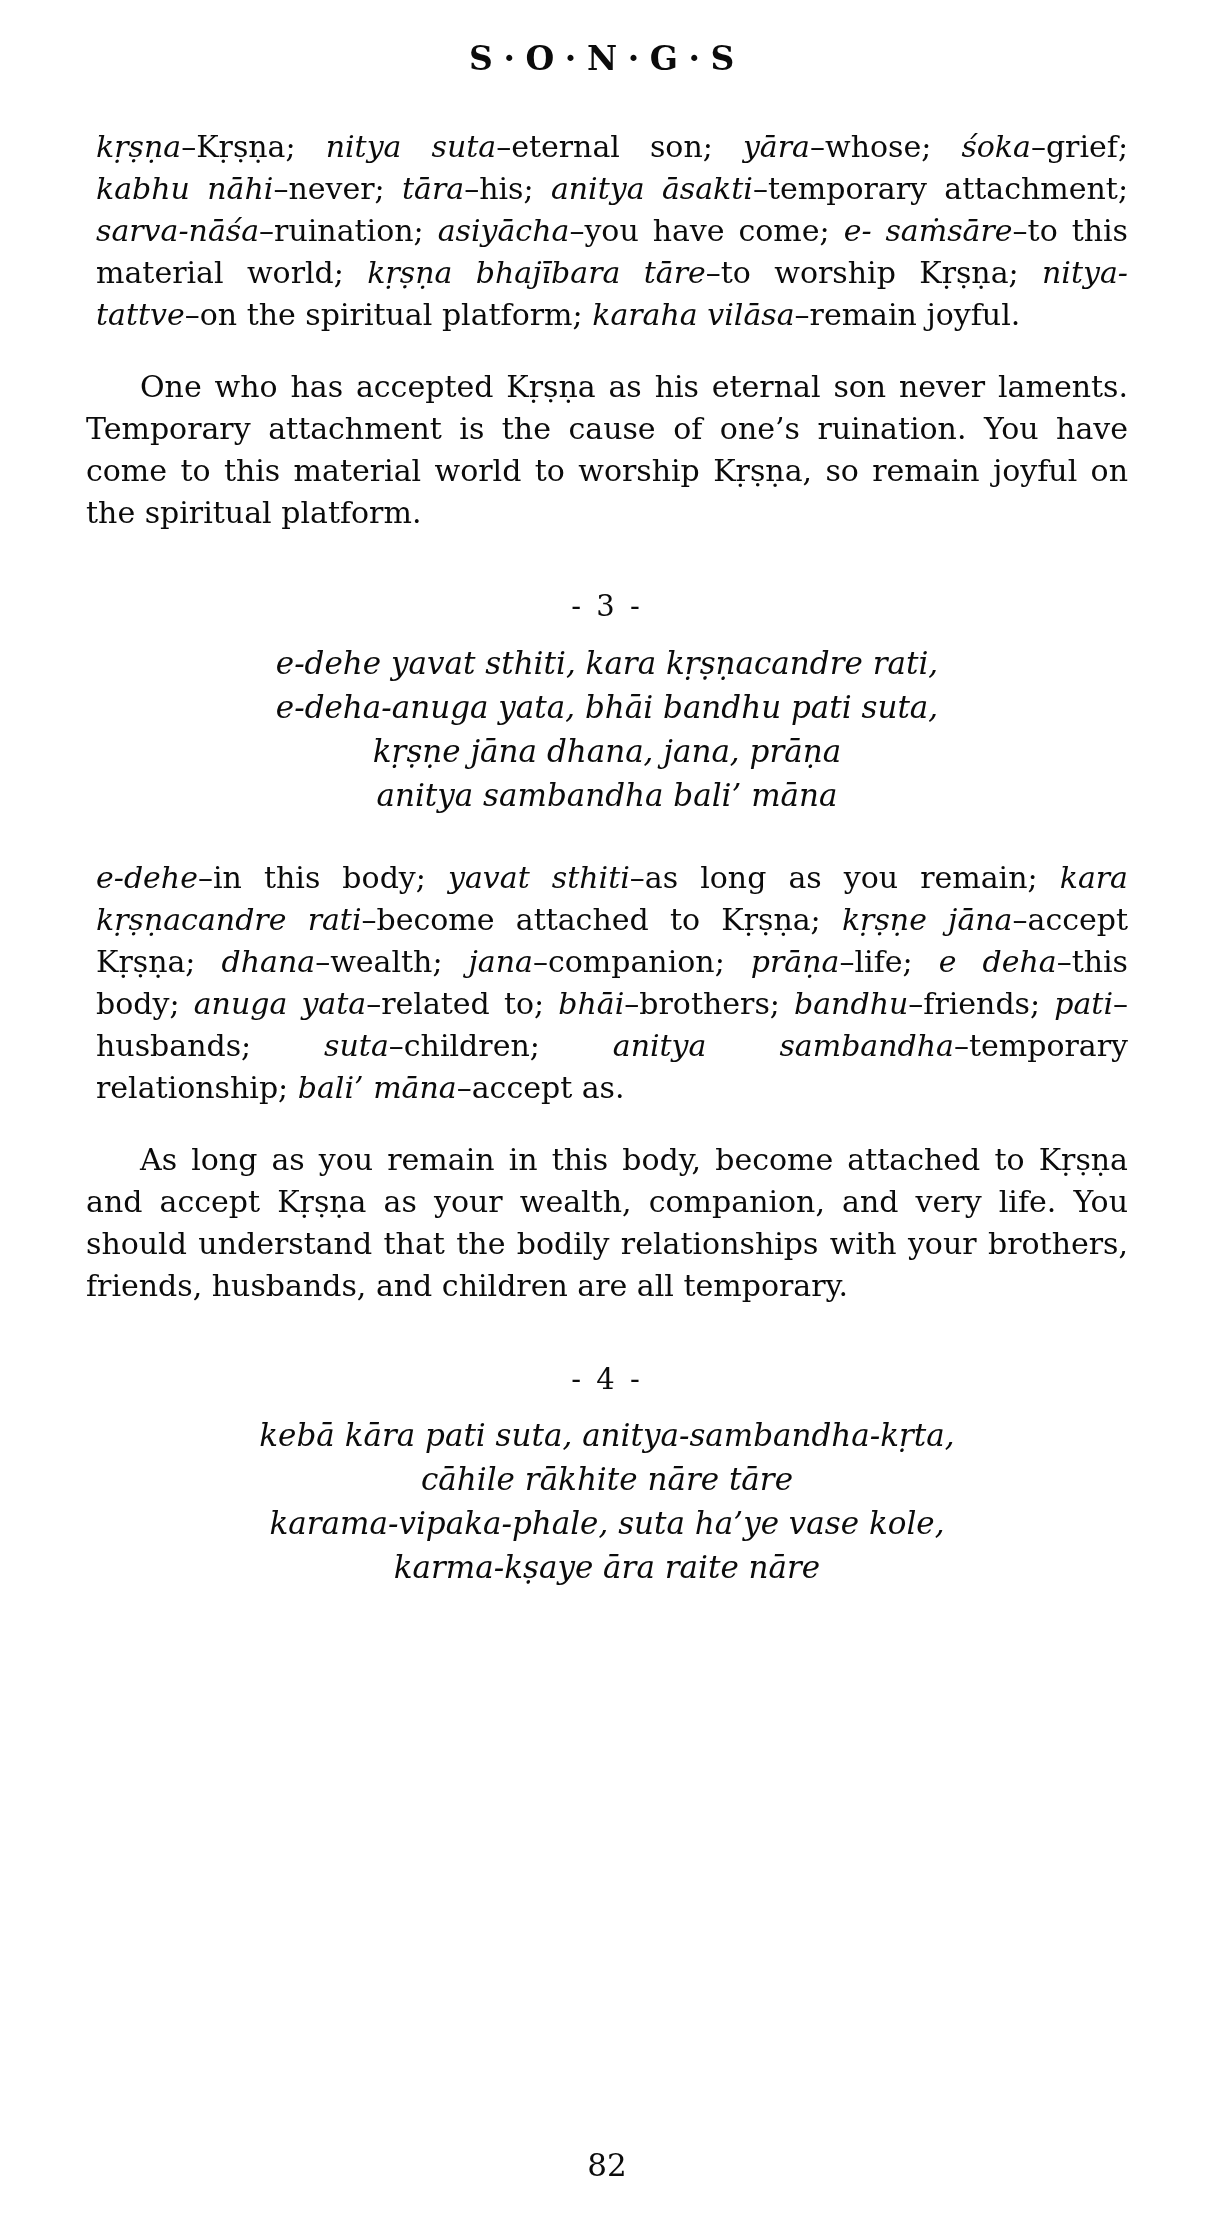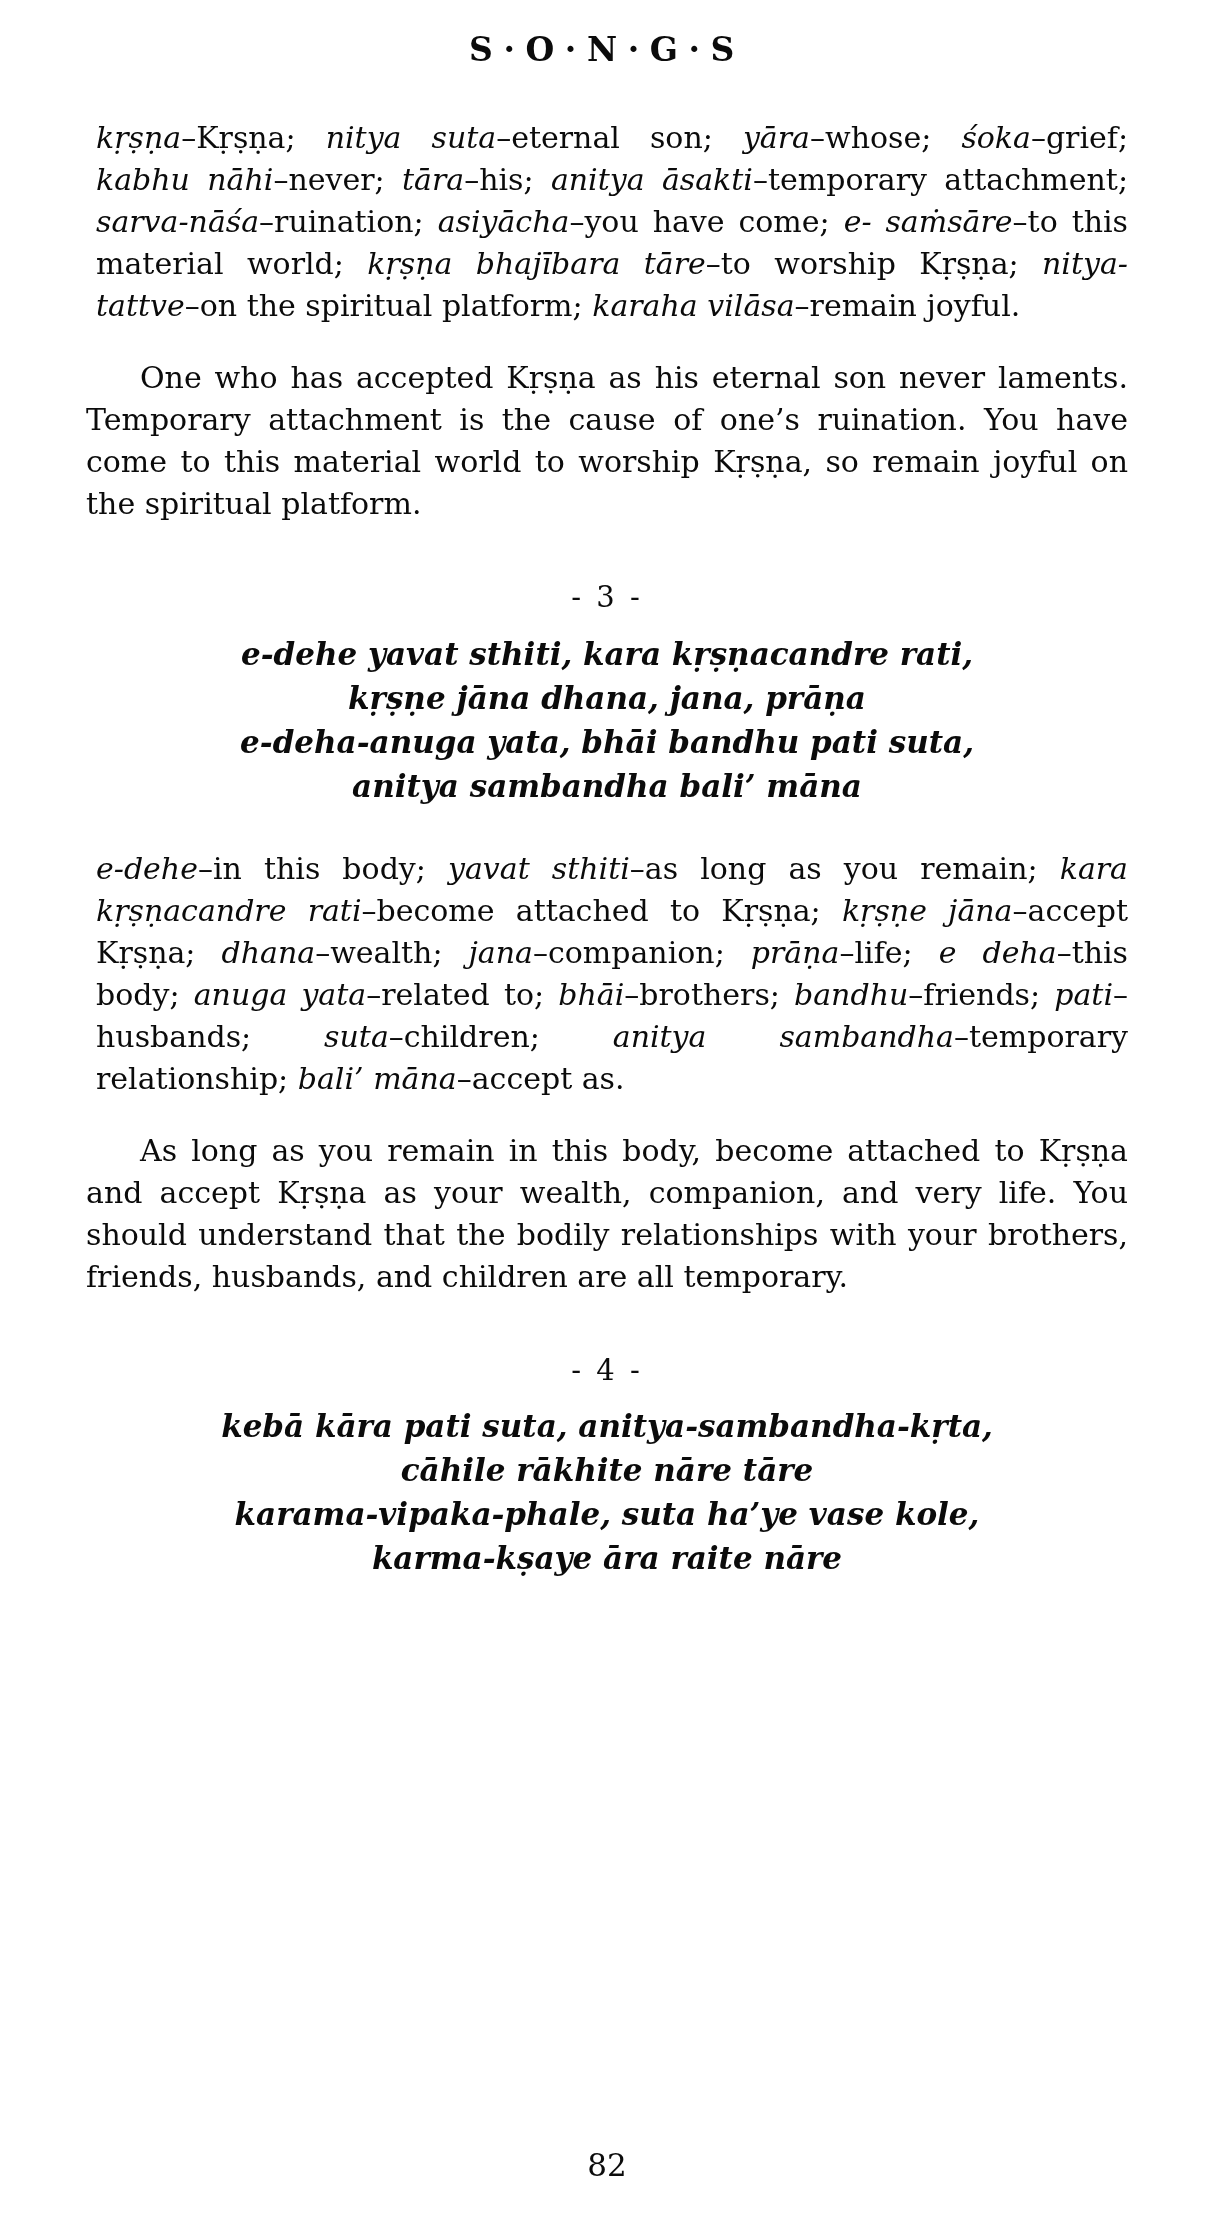--- a/index.html
+++ b/index.html
@@ -7,21 +7,21 @@
     padding: 0;
     background: #ffffff;
   }
   .page {
     position: relative;
     width: 1214px;
     height: 2237px;
     box-sizing: border-box;
     background: #ffffff;
     color: #0b0b0b;
-    padding: 27px 86px 0 86px;
+    padding: 36px 86px 0 86px;
     font-family: "DejaVu Serif", "Liberation Serif", serif;
     font-size: 30px;
     line-height: 1.4;
     overflow: hidden;
   }
   .header {
     text-align: center;
     font-weight: bold;
     font-size: 33px;
     letter-spacing: 0.32em;
@@ -39,21 +39,21 @@
   }
   .marker {
     text-align: center;
     margin: 52px 0 14px 0;
     font-size: 29px;
     letter-spacing: 3px;
   }
   .verse {
     text-align: center;
     font-style: italic;
-    font-weight: bold;
+    font-weight: normal;
     font-size: 31px;
     line-height: 1.42;
     margin: 0 0 40px 0;
   }
   .page-number {
     position: absolute;
     left: 0;
     right: 0;
     bottom: 50px;
     text-align: center;
@@ -68,22 +68,22 @@
   <h1 class="header">S·O·N·G·S</h1>
 
   <p class="gloss"><span class="term">kṛṣṇa</span><span class="def">–Kṛṣṇa; </span><span class="term">nitya suta</span><span class="def">–eternal son; </span><span class="term">yāra</span><span class="def">–whose; </span><span class="term">śoka</span><span class="def">–grief; </span><span class="term">kabhu nāhi</span><span class="def">–never; </span><span class="term">tāra</span><span class="def">–his; </span><span class="term">anitya āsakti</span><span class="def">–temporary attachment; </span><span class="term">sarva-nāśa</span><span class="def">–ruination; </span><span class="term">asiyācha</span><span class="def">–you have come; </span><span class="term">e- saṁsāre</span><span class="def">–to this material world; </span><span class="term">kṛṣṇa bhajībara tāre</span><span class="def">–to worship Kṛṣṇa; </span><span class="term">nitya-tattve</span><span class="def">–on the spiritual platform; </span><span class="term">karaha vilāsa</span><span class="def">–remain joyful.</span></p>
 
   <p class="trans">One who has accepted Kṛṣṇa as his eternal son never laments. Temporary attachment is the cause of one’s ruination. You have come to this material world to worship Kṛṣṇa, so remain joyful on the spiritual platform.</p>
 
   <div class="marker">- 3 -</div>
 
   <div class="verse">
       <div>e-dehe yavat sthiti, kara kṛṣṇacandre rati,</div>
+      <div>e-deha-anuga yata, bhāi bandhu pati suta,</div>
       <div>kṛṣṇe jāna dhana, jana, prāṇa</div>
-      <div>e-deha-anuga yata, bhāi bandhu pati suta,</div>
       <div>anitya sambandha bali’ māna</div>
     </div>
 
   <p class="gloss"><span class="term">e-dehe</span><span class="def">–in this body; </span><span class="term">yavat sthiti</span><span class="def">–as long as you remain; </span><span class="term">kara kṛṣṇacandre rati</span><span class="def">–become attached to Kṛṣṇa; </span><span class="term">kṛṣṇe jāna</span><span class="def">–accept Kṛṣṇa; </span><span class="term">dhana</span><span class="def">–wealth; </span><span class="term">jana</span><span class="def">–companion; </span><span class="term">prāṇa</span><span class="def">–life; </span><span class="term">e deha</span><span class="def">–this body; </span><span class="term">anuga yata</span><span class="def">–related to; </span><span class="term">bhāi</span><span class="def">–brothers; </span><span class="term">bandhu</span><span class="def">–friends; </span><span class="term">pati</span><span class="def">–husbands; </span><span class="term">suta</span><span class="def">–children; </span><span class="term">anitya sambandha</span><span class="def">–temporary relationship; </span><span class="term">bali’ māna</span><span class="def">–accept as.</span></p>
 
   <p class="trans">As long as you remain in this body, become attached to Kṛṣṇa and accept Kṛṣṇa as your wealth, companion, and very life. You should understand that the bodily relationships with your brothers, friends, husbands, and children are all temporary.</p>
 
   <div class="marker">- 4 -</div>
 
   <div class="verse">

